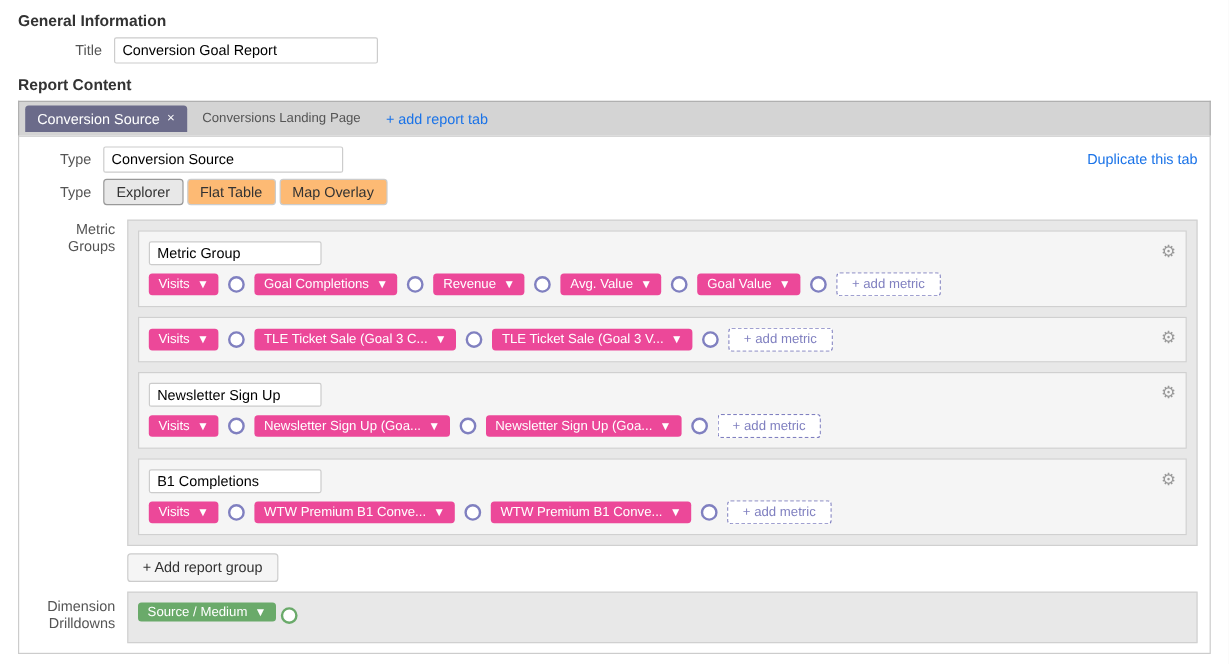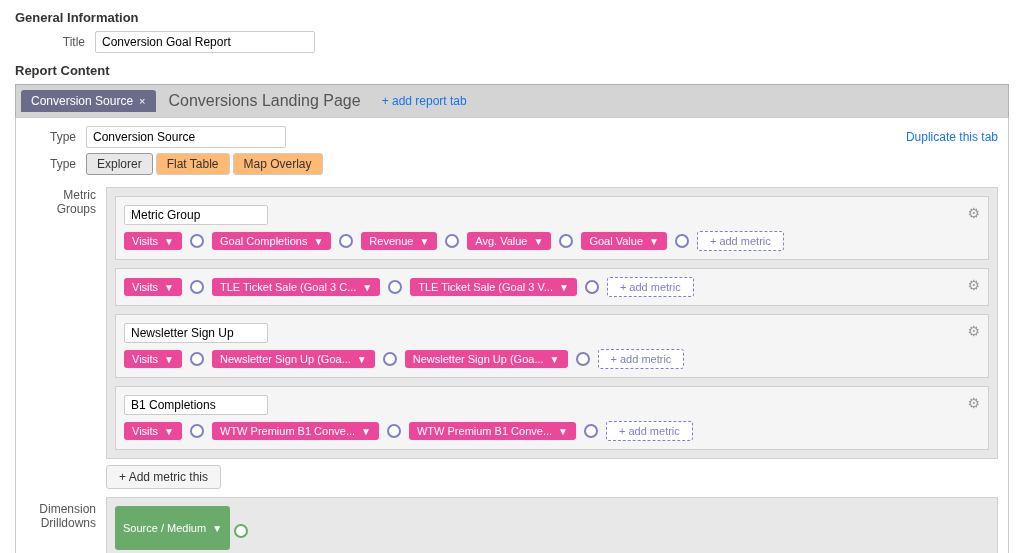--- a/index.html
+++ b/index.html
@@ -66,21 +66,21 @@
       font-size: 12px;
       cursor: pointer;
     }
     .tab-active .tab-close {
       margin-left: 6px;
       font-size: 11px;
       cursor: pointer;
     }
     .tab-inactive {
       padding: 4px 10px;
-      font-size: 16px;
+      font-size: 11px;
       color: #555;
       cursor: pointer;
     }
     .tab-add {
       color: #1a73e8;
       font-size: 12px;
       margin-left: 8px;
       cursor: pointer;
     }
     
@@ -204,21 +204,21 @@
       border: 1px solid #d0d0d0;
       padding: 8px;
       flex: 1;
     }
     .dimension-dropdown {
       display: flex;
       align-items: center;
       background: #6aaa6a;
       color: #fff;
       border-radius: 3px;
-      padding: 16px 8px;
+      padding: 2px 8px;
       font-size: 11px;
       cursor: pointer;
       width: fit-content;
       margin-bottom: 5px;
     }
     .dimension-dropdown .caret {
       margin-left: 6px;
       font-size: 10px;
     }
     .dim-circle {
@@ -399,21 +399,21 @@
                   <span class="caret">▼</span>
                 </div>
                 <span class="metric-circle"></span>
                 <button class="add-metric-btn">+ add metric</button>
               </div>
             </div>
 
           </div>
 
           
-          <button class="add-metric-group-btn" style="margin-top:6px;">+ Add metric this</button>
+          <button class="add-metric-group-btn" style="margin-top:6px;">+ Add report group</button>
         </div>
       </div>
 
       <div class="dimension-section" style="margin-top:8px;">
         <span class="dimension-label">Dimension Drilldowns</span>
         <div class="dimension-area" style="flex:1;">
 
           <div class="dim-row">
             <div class="dimension-dropdown">
               <span>Source / Medium</span>

